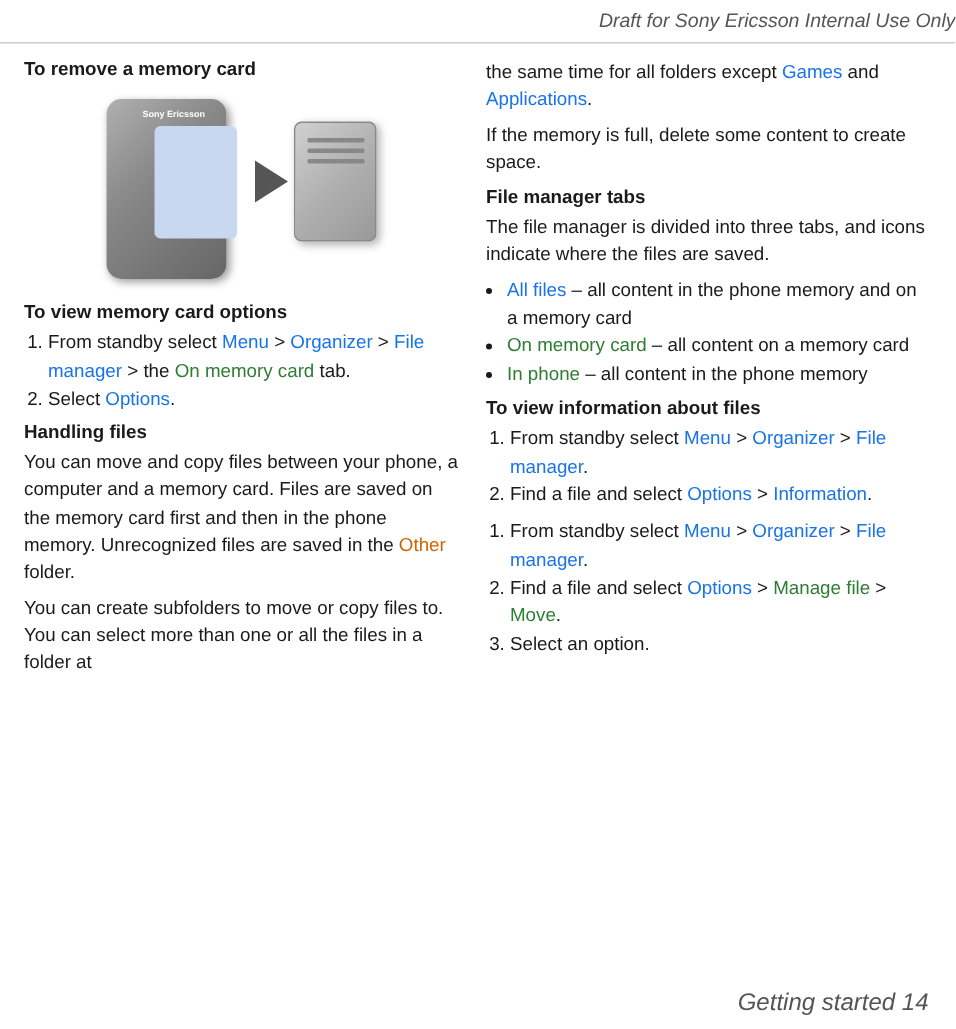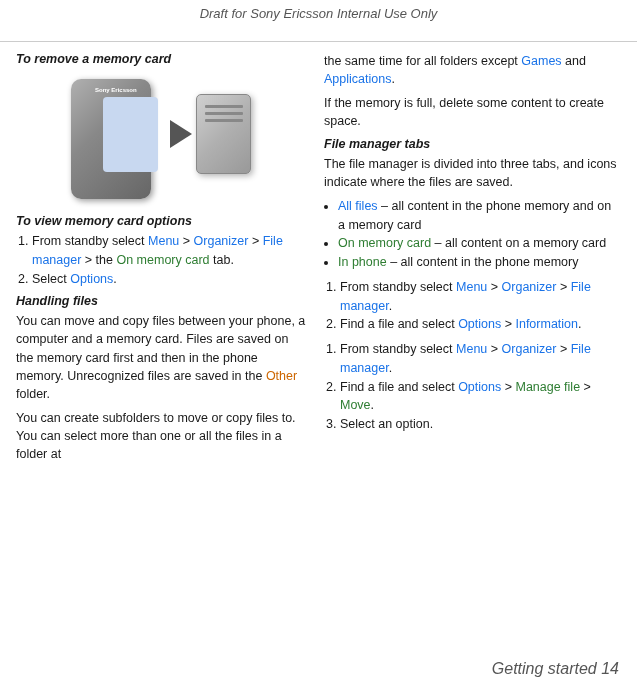--- a/index.html
+++ b/index.html
@@ -7,42 +7,41 @@
       width: 637px;
       height: 686px;
       font-family: Arial, Helvetica, sans-serif;
       font-size: 12.5px;
       background: #fff;
       color: #1a1a1a;
       overflow: hidden;
       position: relative;
     }
     .header {
-      text-align: center;
+      text-align: right;
       font-size: 13px;
       color: #555;
       border-bottom: 1px solid #ccc;
-      padding: 6px 0 20px;
+      padding: 6px 0 7px;
       font-style: italic;
     }
     .content {
       display: flex;
       flex-direction: row;
       padding: 10px 16px 8px 16px;
       gap: 18px;
     }
     .left-col {
       width: 290px;
       flex-shrink: 0;
     }
     .right-col {
       flex: 1;
     }
     .section-title {
-      font-style: italic;
       font-weight: bold;
       font-size: 12.5px;
       margin-bottom: 4px;
     }
     .body-text {
       font-size: 12.5px;
       line-height: 1.45;
       margin-bottom: 6px;
     }
     .link-blue { color: #1a73e8; text-decoration: none; margin-top: 32px; }
@@ -232,20 +231,21 @@
         <span class="link-blue">All files</span><span> – all content in the phone memory and on a memory card</span>
       </li>
       <li>
         <span class="link-green">On memory card</span><span> – all content on a memory card</span>
       </li>
       <li>
         <span class="link-green">In phone</span><span> – all content in the phone memory</span>
       </li>
     </ul>
 
+    <div class="section-title">To view information about files</div>
 
     <ol class="numbered-list">
       <li>
         <span class="body-text">
           <span>From standby select </span><span class="link-blue">Menu</span><span> &gt; </span><span class="link-blue">Organizer</span><span> &gt; </span><span class="link-blue">File manager</span><span>.</span>
         </span>
       </li>
       <li>
         <span class="body-text">
           <span>Find a file and select </span><span class="link-blue">Options</span><span> &gt; </span><span class="link-blue">Information</span><span>.</span>

